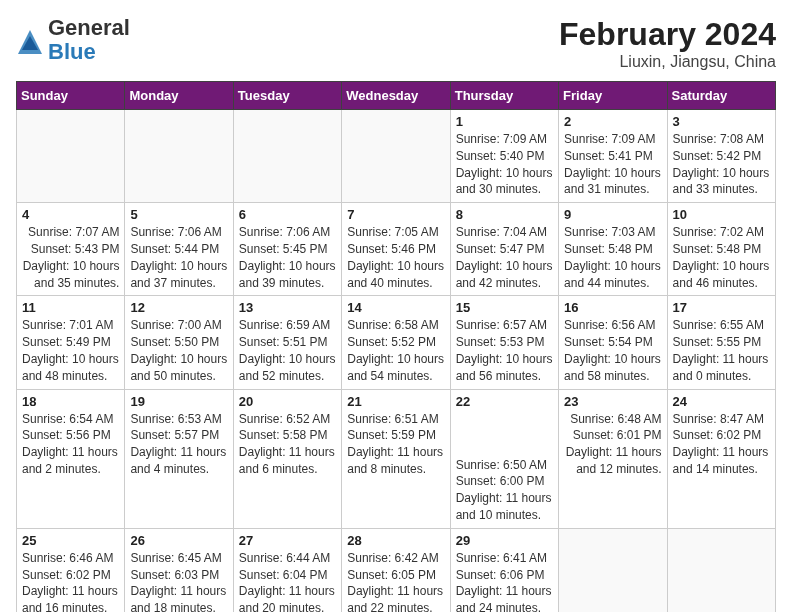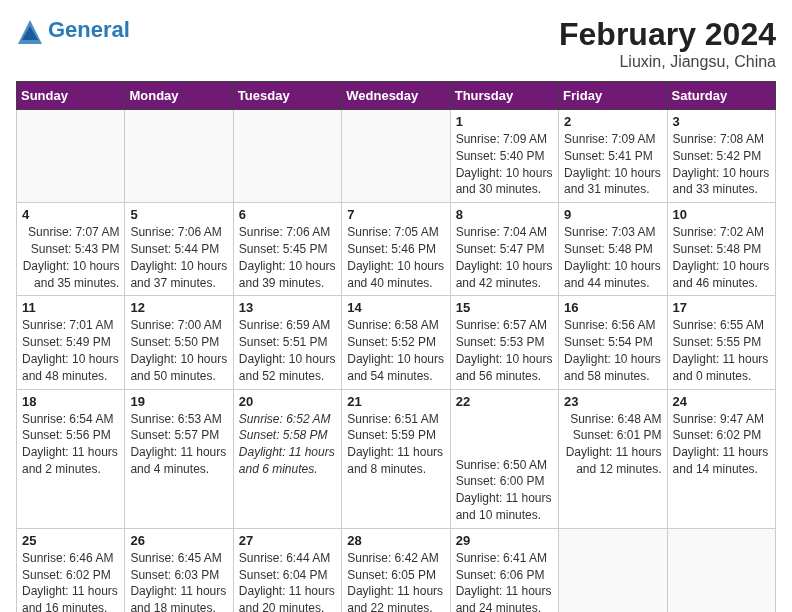--- a/index.html
+++ b/index.html
@@ -92,20 +92,21 @@
 <body>
 
 <div class="header">
   <div class="logo">
     <svg class="logo-icon" viewBox="0 0 28 28">
       <polygon points="14,2 26,26 2,26" fill="#2a7ab8" opacity="0.85"></polygon>
       <polygon points="14,8 22,22 6,22" fill="#1a5a98"></polygon>
     </svg>
     <div class="logo-text">
       <span>General</span>
+      <span>Blue</span>
     </div>
   </div>
   <div class="title-block">
     <h1>February 2024</h1>
     <h2>Liuxin, Jiangsu, China</h2>
   </div>
 </div>
 
 <table class="calendar">
   <thead>
@@ -259,21 +260,21 @@
         </td>
         <td>
           <span class="day-num">19</span>
           <div class="day-info" style="white-space: pre-line;">Sunrise: 6:53 AM
 Sunset: 5:57 PM
 Daylight: 11 hours
 and 4 minutes.</div>
         </td>
         <td>
           <span class="day-num">20</span>
-          <div class="day-info" style="white-space: pre-line; font-style: italic;">Sunrise: 6:52 AM
+          <div class="day-info" style="white-space: pre-line;">Sunrise: 6:52 AM
 Sunset: 5:58 PM
 Daylight: 11 hours
 and 6 minutes.</div>
         </td>
         <td>
           <span class="day-num">21</span>
           <div class="day-info" style="white-space: pre-line;">Sunrise: 6:51 AM
 Sunset: 5:59 PM
 Daylight: 11 hours
 and 8 minutes.</div>
@@ -287,21 +288,21 @@
         </td>
         <td>
           <span class="day-num">23</span>
           <div class="day-info" style="white-space: pre-line; text-align: right;">Sunrise: 6:48 AM
 Sunset: 6:01 PM
 Daylight: 11 hours
 and 12 minutes.</div>
         </td>
         <td>
           <span class="day-num">24</span>
-          <div class="day-info" style="white-space: pre-line;">Sunrise: 9:47 AM
+          <div class="day-info" style="white-space: pre-line;">Sunrise: 8:47 AM
 Sunset: 6:02 PM
 Daylight: 11 hours
 and 14 minutes.</div>
         </td>
       </tr>
       <tr>
         <td>
           <span class="day-num">25</span>
           <div class="day-info" style="white-space: pre-line;">Sunrise: 6:46 AM
 Sunset: 6:02 PM

